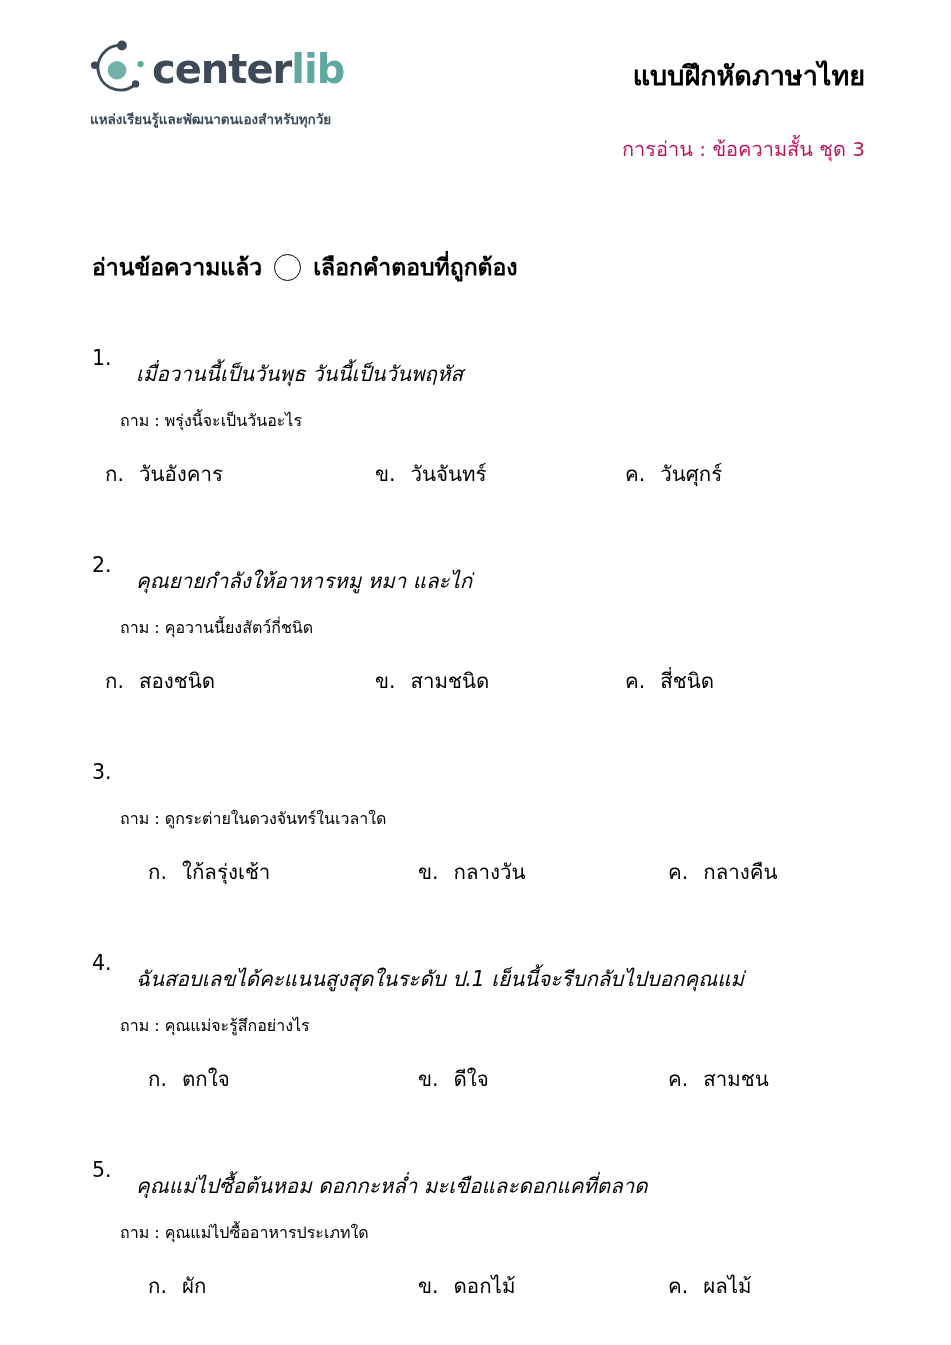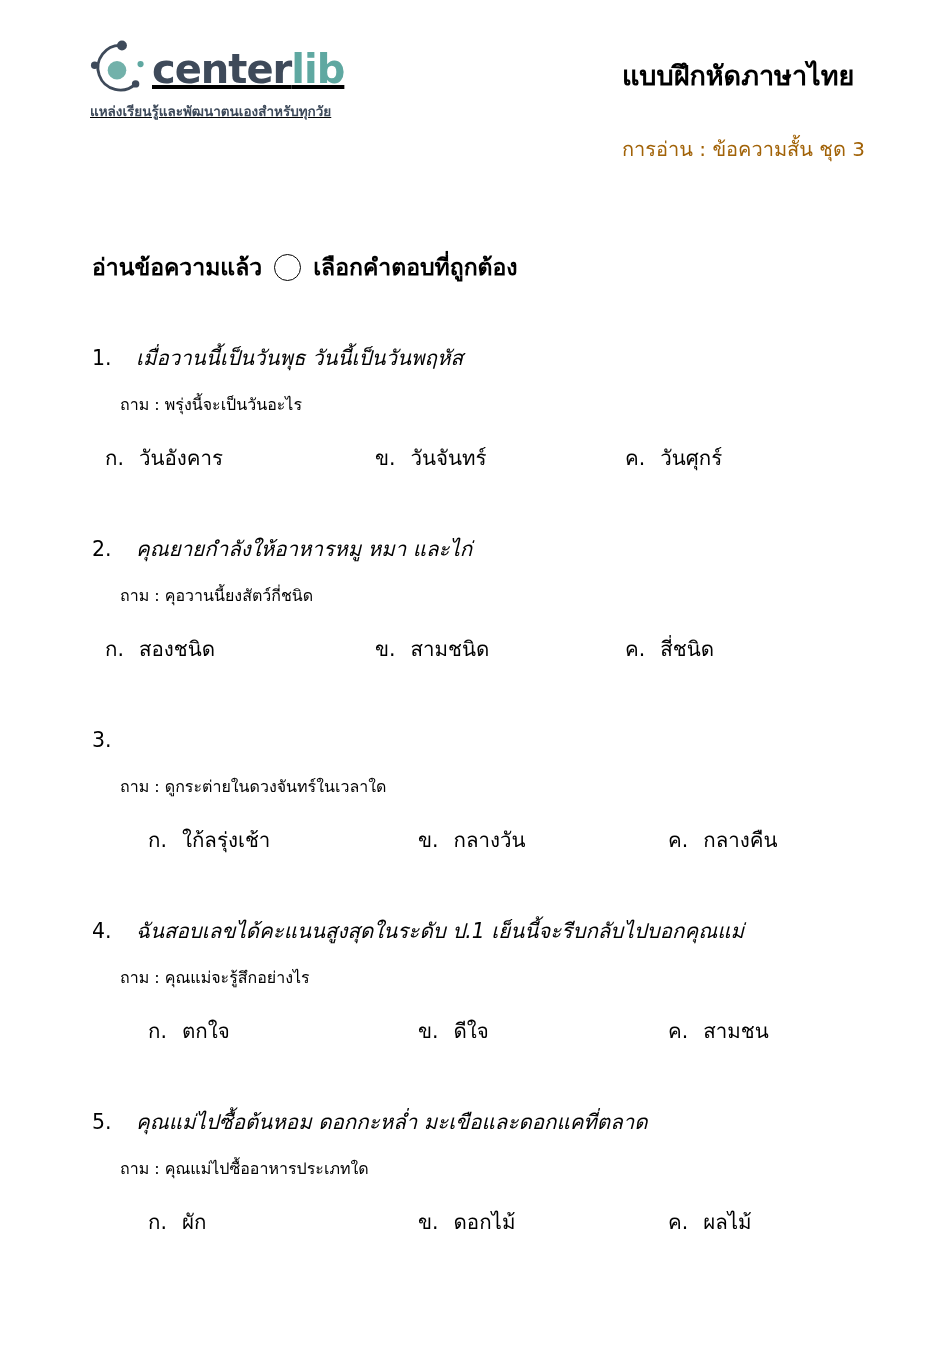--- a/index.html
+++ b/index.html
@@ -4,45 +4,45 @@
 <style>
   * { margin:0; padding:0; box-sizing:border-box; }
   html,body { background:#e8e8e8; }
   .page {
     width:951px; height:1345px; margin:0 auto; background:#ffffff;
     font-family:"DejaVu Sans","Liberation Sans",sans-serif; color:#000;
     position:relative; overflow:hidden;
   }
   
   .header { display:flex; justify-content:space-between; align-items:flex-start; padding:38px 86px 0 86px; }
-  .logo-block { display:flex; flex-direction:column;text-decoration:underline; }
+  .logo-block { display:flex; flex-direction:column; }
   .logo-row { display:flex; align-items:center; gap:4px; }
   .logo-icon { width:62px; height:62px; flex:0 0 auto; }
   .logo-text { font-size:40px; font-weight:700; letter-spacing:-1px; line-height:1; }
   .logo-text .primary { color:#3e4a5a; }
   .logo-text .accent  { color:#5fa8a1; }
-  .tagline { font-size:13.5px; font-weight:600; color:#3e4a5a; margin:0 0 0 4px; }
-  .title-block { text-align:left; padding-top:16px; }
+  .tagline { font-size:13.5px; font-weight:600; color:#3e4a5a; margin:8px 0 0 4px; }
+  .title-block { text-align:right; padding-top:16px; }
   .doc-title { font-size:27px; font-weight:700; color:#000; }
-  .doc-subtitle { font-size:20px; margin-top:36px; color:#a16207; }
+  .doc-subtitle { font-size:20px; margin-top:36px; color:#be185d; }
   
   .instruction {
     margin:84px 0 12px 92px; font-size:23px; font-weight:700;
     display:flex; align-items:center; gap:12px;
   }
   .answer-circle {
     width:27px; height:27px; border:1.6px solid #000; border-radius:50%;
     display:inline-block; flex:0 0 auto; background:#fff;
   }
   
   .questions { margin:58px 0 0 92px; }
   .question { margin-bottom:61px; }
   .q-head { display:flex; font-size:20.5px; line-height:30px; }
   .q-num { width:44px; flex:0 0 auto; font-style:normal; }
-  .q-passage { font-style:italic; }
+  .q-passage { font-style:italic;margin-top:16px; }
   .q-question { margin:17px 0 0 28px; font-size:16px; line-height:30px; }
   .q-answers { display:flex; margin:23px 0 0 13px; font-size:20.5px; line-height:30px; }
   .q-answers.indent { margin-left:56px; }
   .choice { width:270px; display:flex; gap:15px; }
   .choice.c2 { width:250px; }
   .choice.c3 { width:auto; }
 </style>
 </head>
 <body>
 

